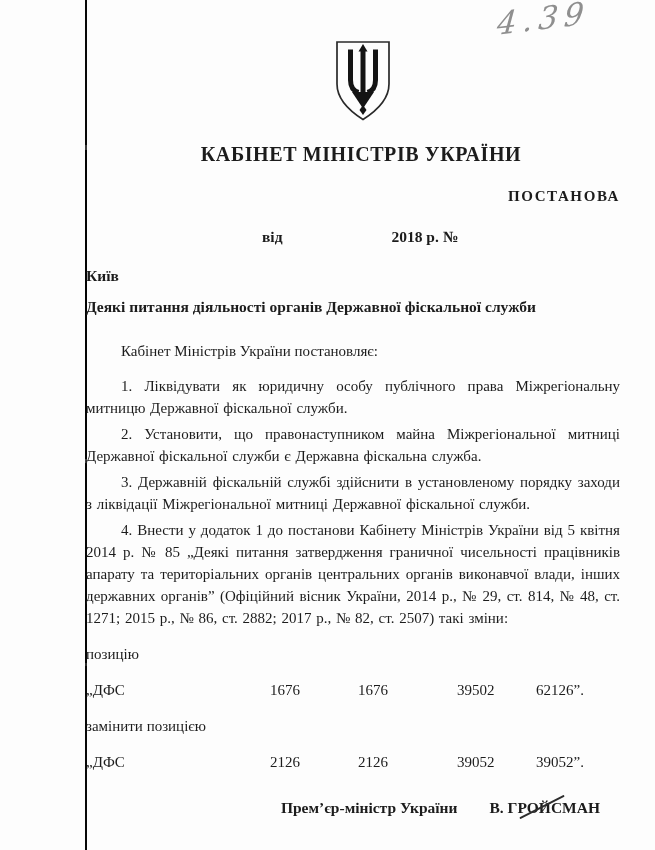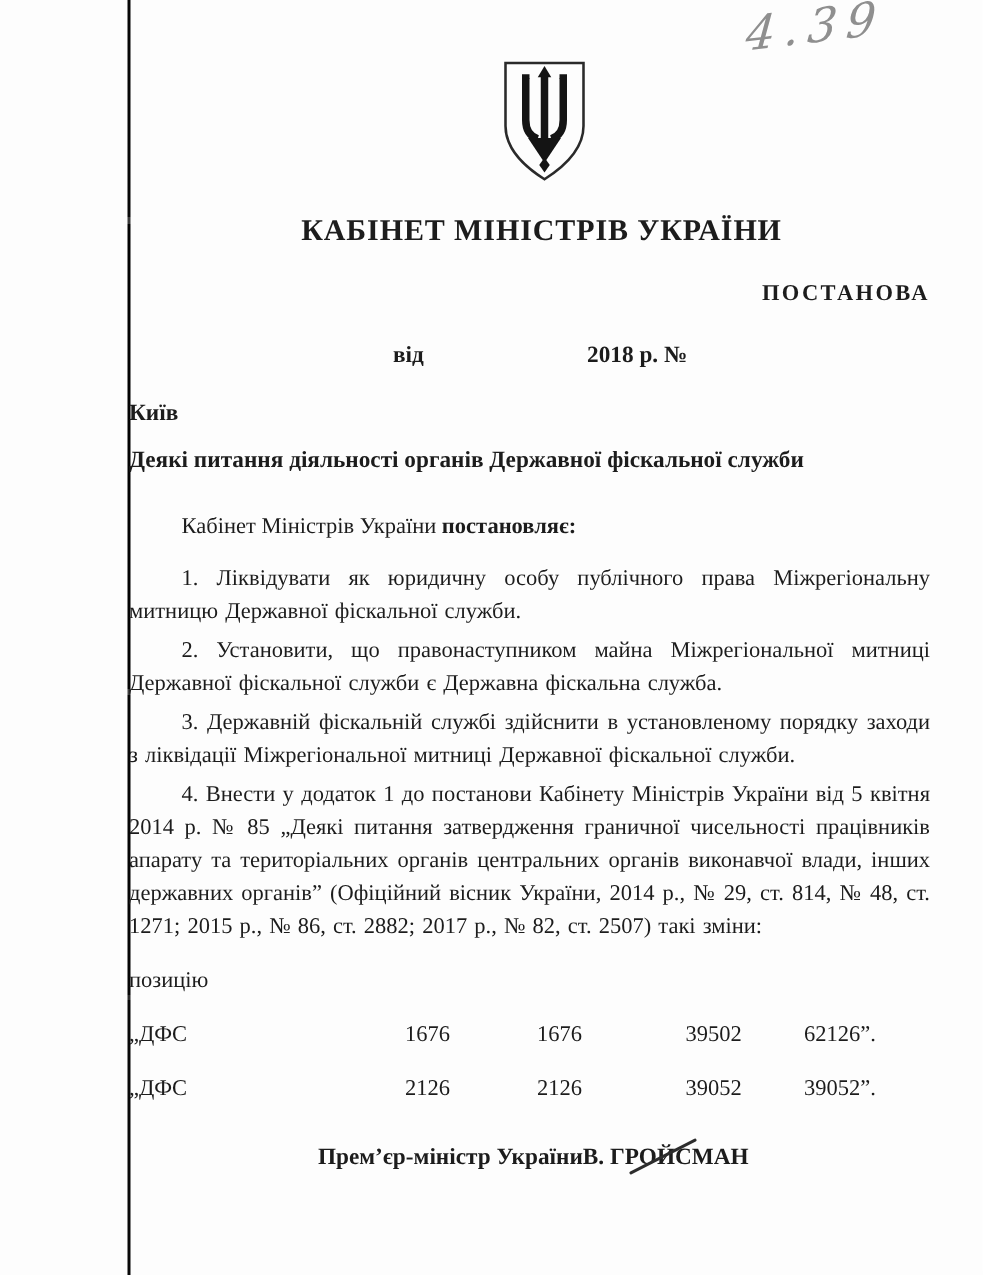--- a/index.html
+++ b/index.html
@@ -44,37 +44,37 @@
     margin-top:20px;text-align:right;
     font-size:15px;font-weight:bold;letter-spacing:1.6px;line-height:20px;
   }
   .date-line{margin-top:21px;font-size:15.5px;font-weight:bold;line-height:20px;white-space:nowrap;}
   .date-line .prefix{margin-left:176px;}
   .date-line .suffix{margin-left:105px;}
   .city{margin-top:19px;font-size:15.5px;font-weight:bold;line-height:20px;}
   .title{margin-top:10px;text-align:left;font-size:15.5px;font-weight:bold;line-height:21px;}
 
   .intro{margin-top:23px;font-size:15px;line-height:22px;text-indent:35px;}
-  .intro .b{font-weight:bold;}
+  .intro .b{font-weight:normal;}
 
   p.para{
     margin:4px 0 0;font-size:15px;line-height:22px;
     text-indent:35px;text-align:justify;word-spacing:1px;
   }
   p.para.first{margin-top:13px;}
 
   .amend-label{margin-top:14px;font-size:15px;line-height:22px;}
   .amend-row{margin-top:14px;position:relative;height:22px;font-size:15px;line-height:22px;}
   .amend-row .cell{position:absolute;top:0;white-space:nowrap;}
   .c0{left:0;} .c1{left:184px;} .c2{left:272px;} .c3{left:371px;} .c4{left:450px;}
 
   .signature{
-    margin-top:24px;display:flex;justify-content:center;
+    margin-top:24px;display:flex;justify-content:flex-end;
     padding:0 20px 0 25px;
-    font-size:15.5px;font-weight:bold;line-height:22px;
+    font-size:15.5px;font-weight:bold;line-height:22px;gap:32px;
   }
   .sig-name{position:relative;}
   .sig-slash{
     position:absolute;left:28px;top:9px;width:50px;height:2px;
     background:#2d2d2d;border-radius:2px;transform:rotate(-27deg);
   }
 </style>
 </head>
 <body>
 
@@ -126,20 +126,21 @@
     <div class="amend-label">позицію</div>
 
     <div class="amend-row">
       <span class="cell c0">„ДФС</span>
       <span class="cell c1">1676</span>
       <span class="cell c2">1676</span>
       <span class="cell c3">39502</span>
       <span class="cell c4">62126”.</span>
     </div>
 
+    <div class="amend-label">замінити позицією</div>
 
     <div class="amend-row">
       <span class="cell c0">„ДФС</span>
       <span class="cell c1">2126</span>
       <span class="cell c2">2126</span>
       <span class="cell c3">39052</span>
       <span class="cell c4">39052”.</span>
     </div>
 
     <div class="signature">

